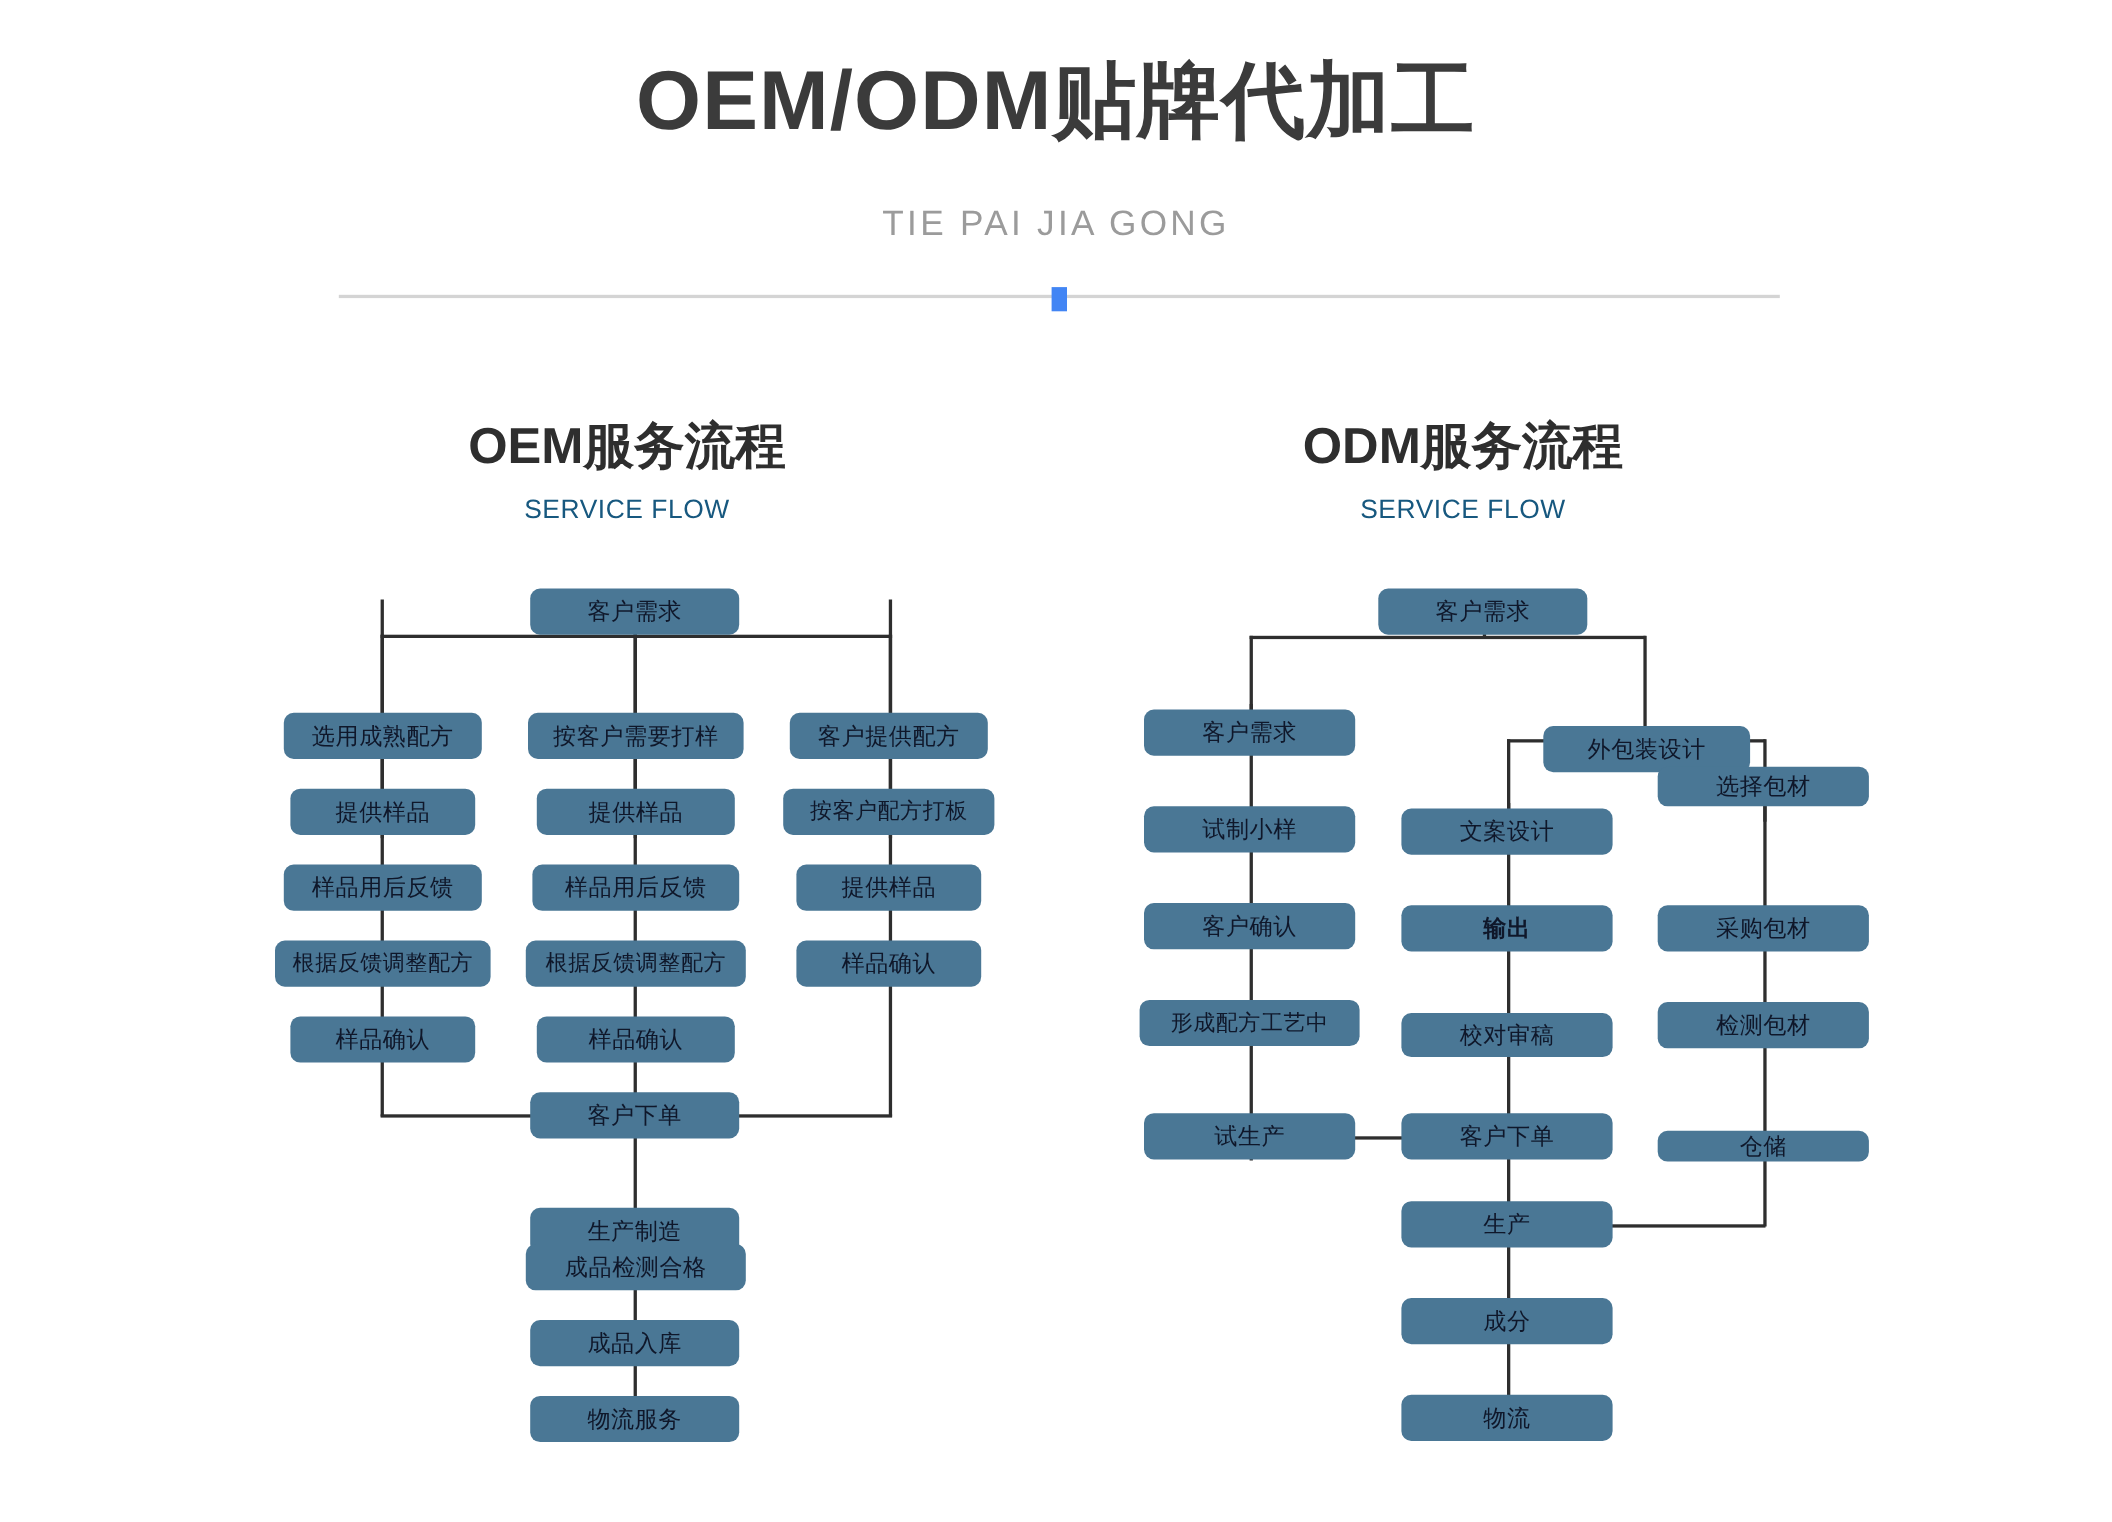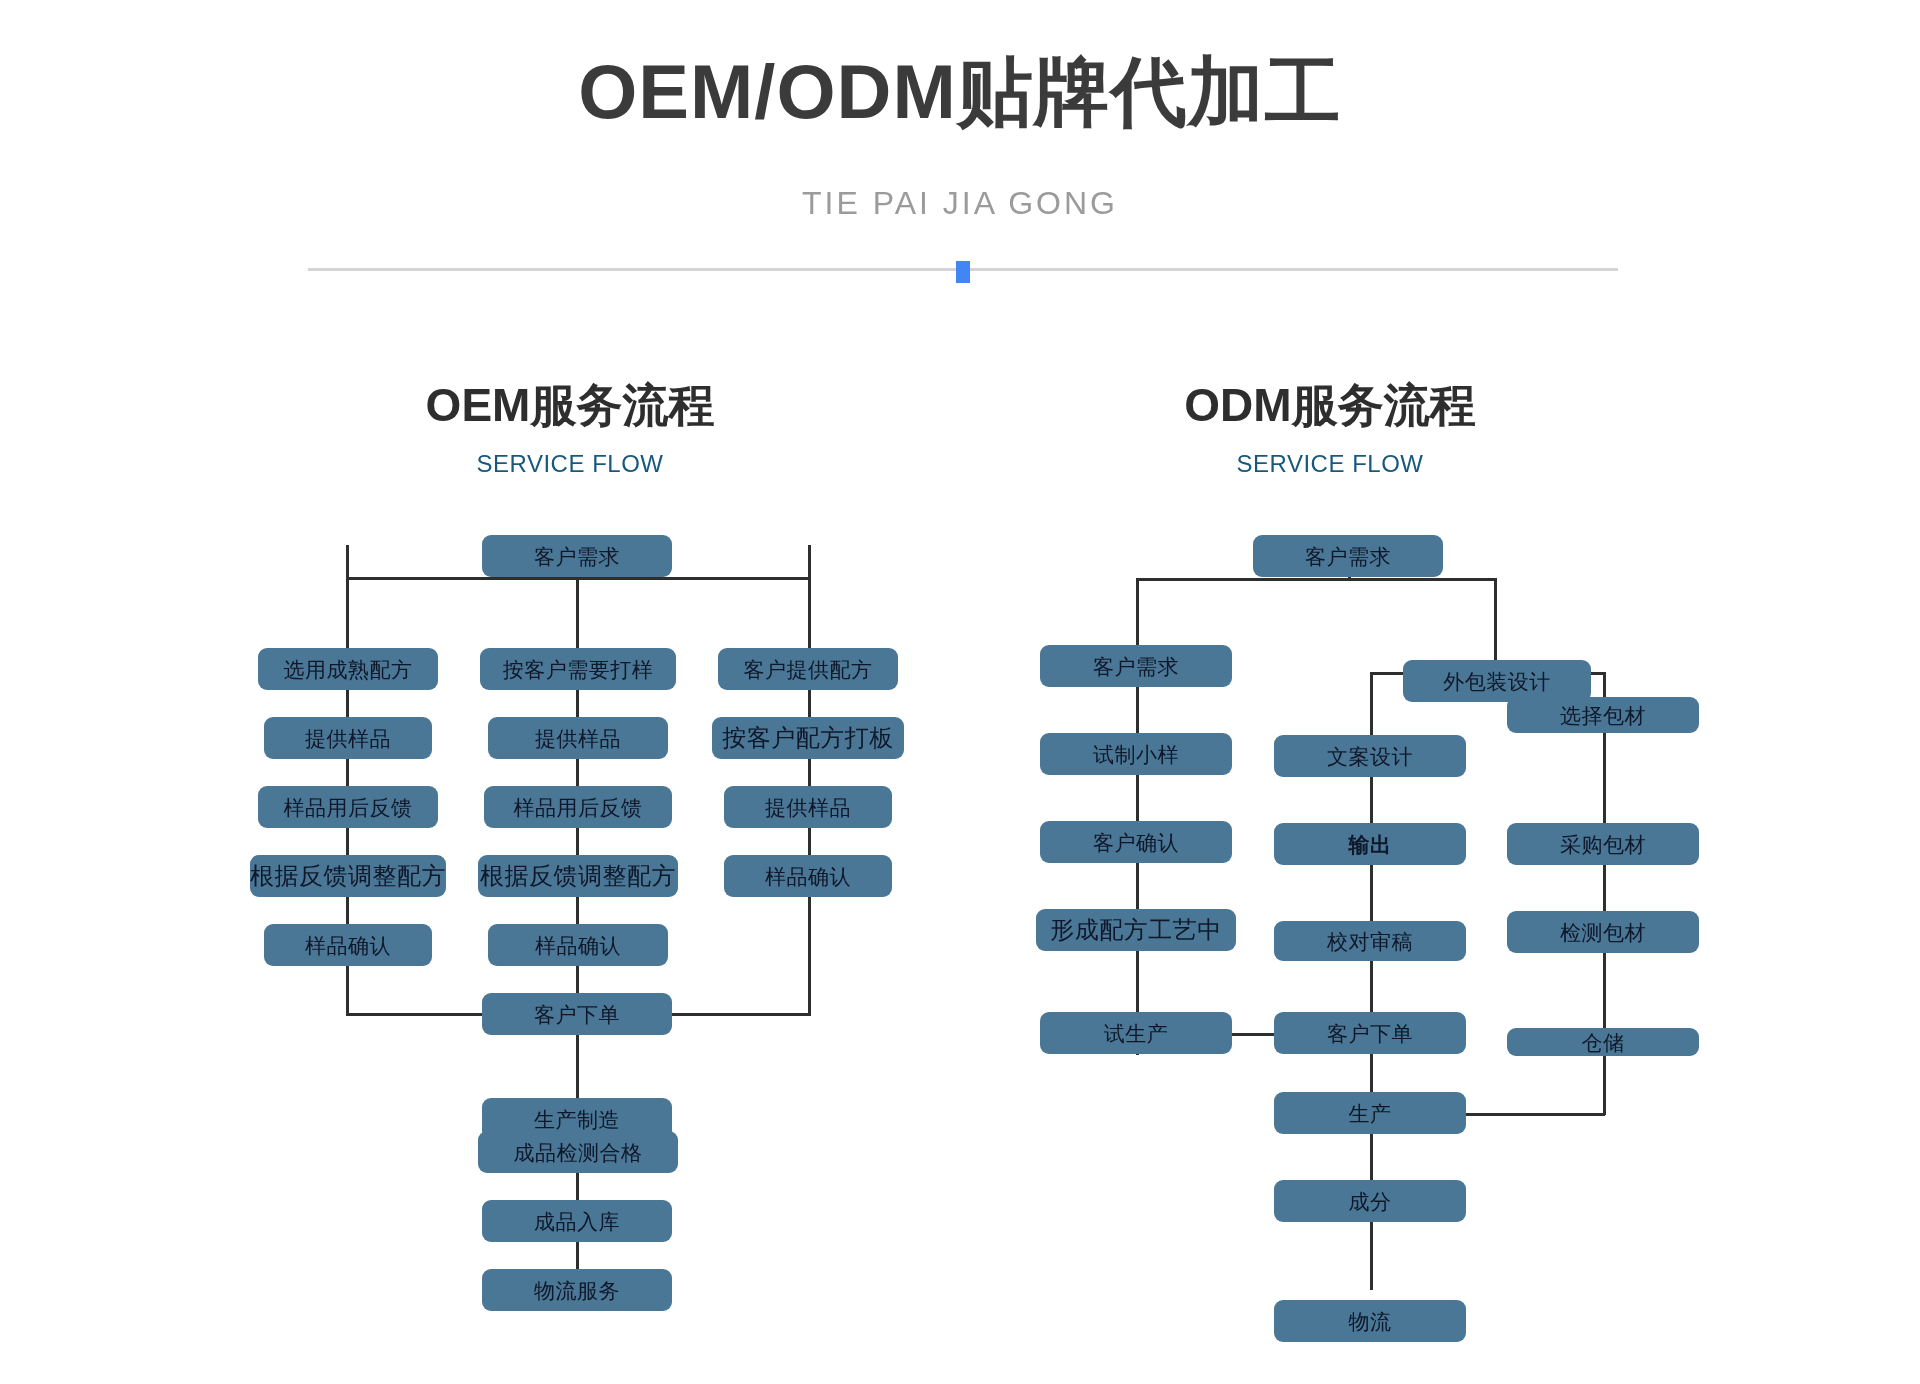--- a/index.html
+++ b/index.html
@@ -46,21 +46,21 @@
     background:#4a7795;
     color:#0f172a;
     border-radius:9px;
     display:flex; align-items:center; justify-content:center;
     font-size:21px; font-weight:500;
     letter-spacing:.5px;
     white-space:nowrap;
     z-index:3;
     line-height:1;
   }
-  .node.sm{ font-size:24px; }
+  .node.sm{ font-size:20px; }
   .line{ position:absolute; background:#2e2e2e; z-index:1; }
   .line.h{ height:3px; }
   .line.v{ width:3px; }
 </style>
 </head>
 <body>
 
 <div class="page">
 
   <div class="hdr-title">OEM/ODM贴牌代加工</div>
@@ -155,16 +155,16 @@
     <div class="node" style="left:1274px;top:911px;width:192px;height:40px;margin-top:10px;">校对审稿</div>
     <div class="node" style="left:1274px;top:1012px;width:192px;height:42px;">客户下单</div>
 
     <div class="node" style="left:1507px;top:697px;width:192px;height:36px;">选择包材</div>
     <div class="node" style="left:1507px;top:823px;width:192px;height:42px;">采购包材</div>
     <div class="node" style="left:1507px;top:911px;width:192px;height:42px;">检测包材</div>
     <div class="node" style="left:1507px;top:1028px;width:192px;height:28px;">仓储</div>
 
     <div class="node" style="left:1274px;top:1092px;width:192px;height:42px;">生产</div>
     <div class="node" style="left:1274px;top:1180px;width:192px;height:42px;">成分</div>
-    <div class="node" style="left:1274px;top:1268px;width:192px;height:42px;margin-top:32px;">物流</div>
+    <div class="node" style="left:1274px;top:1268px;width:192px;height:42px;">物流</div>
   </div>
 
 </div>
 
 </body></html>

